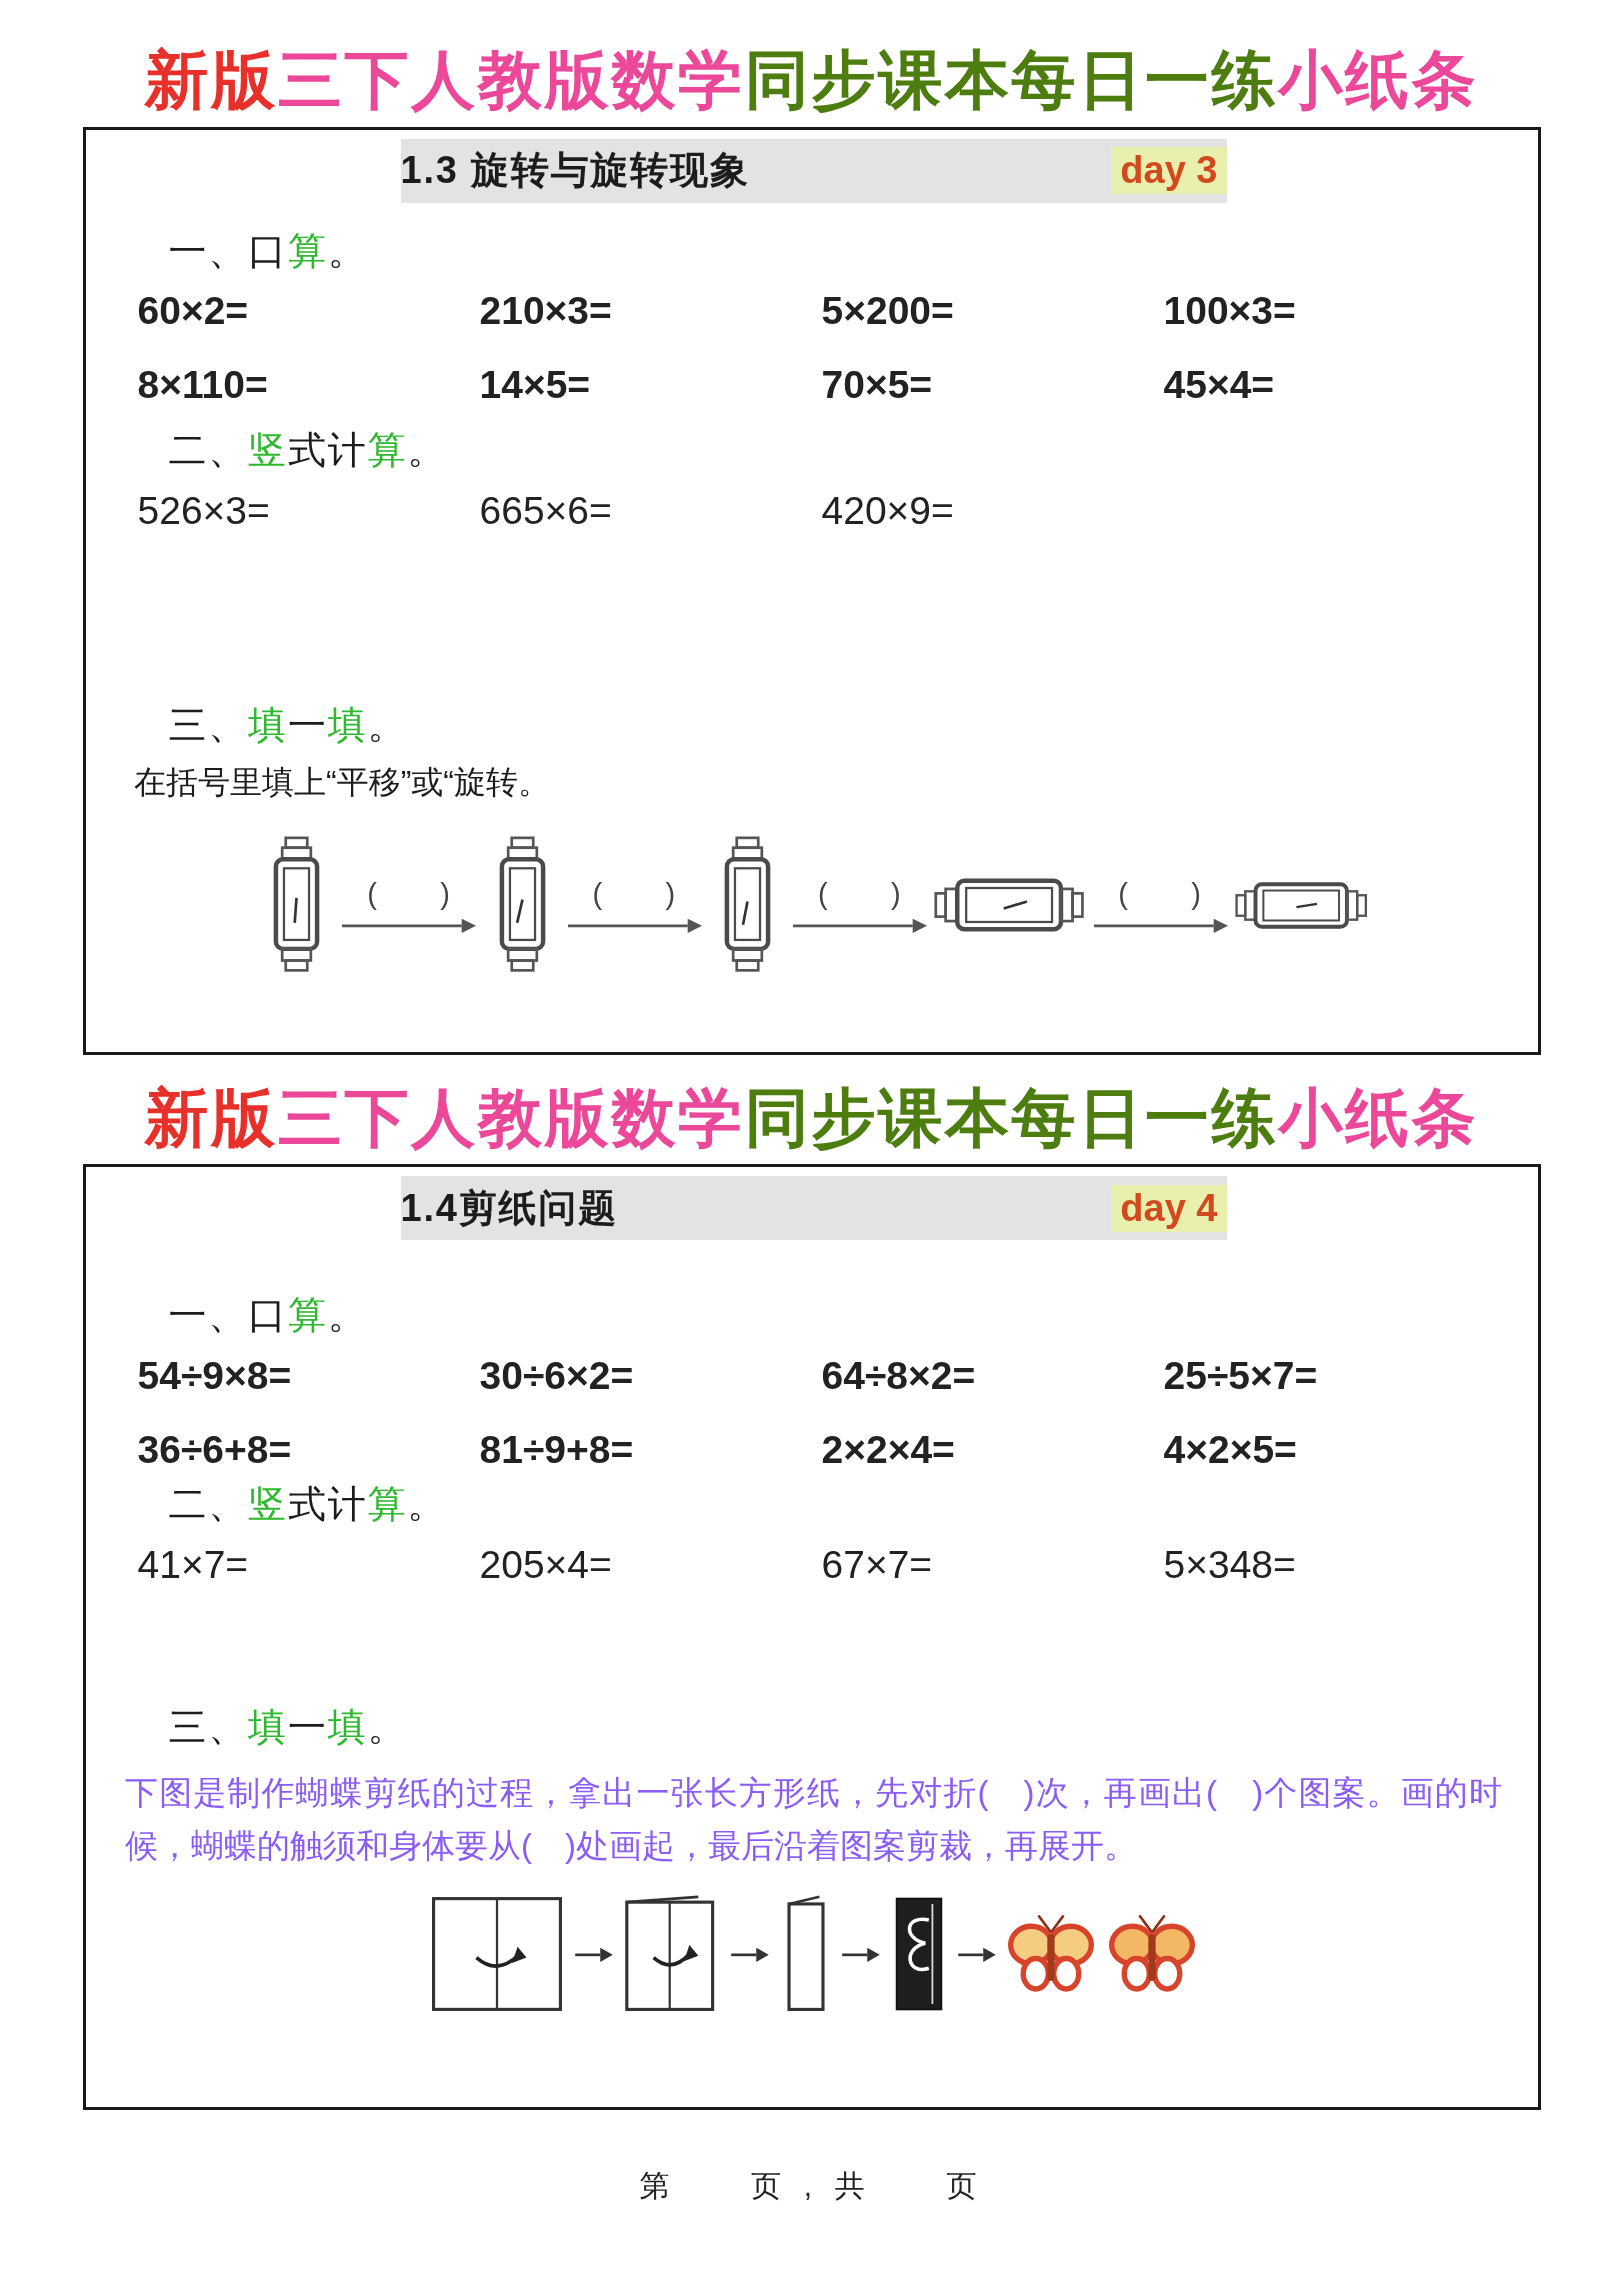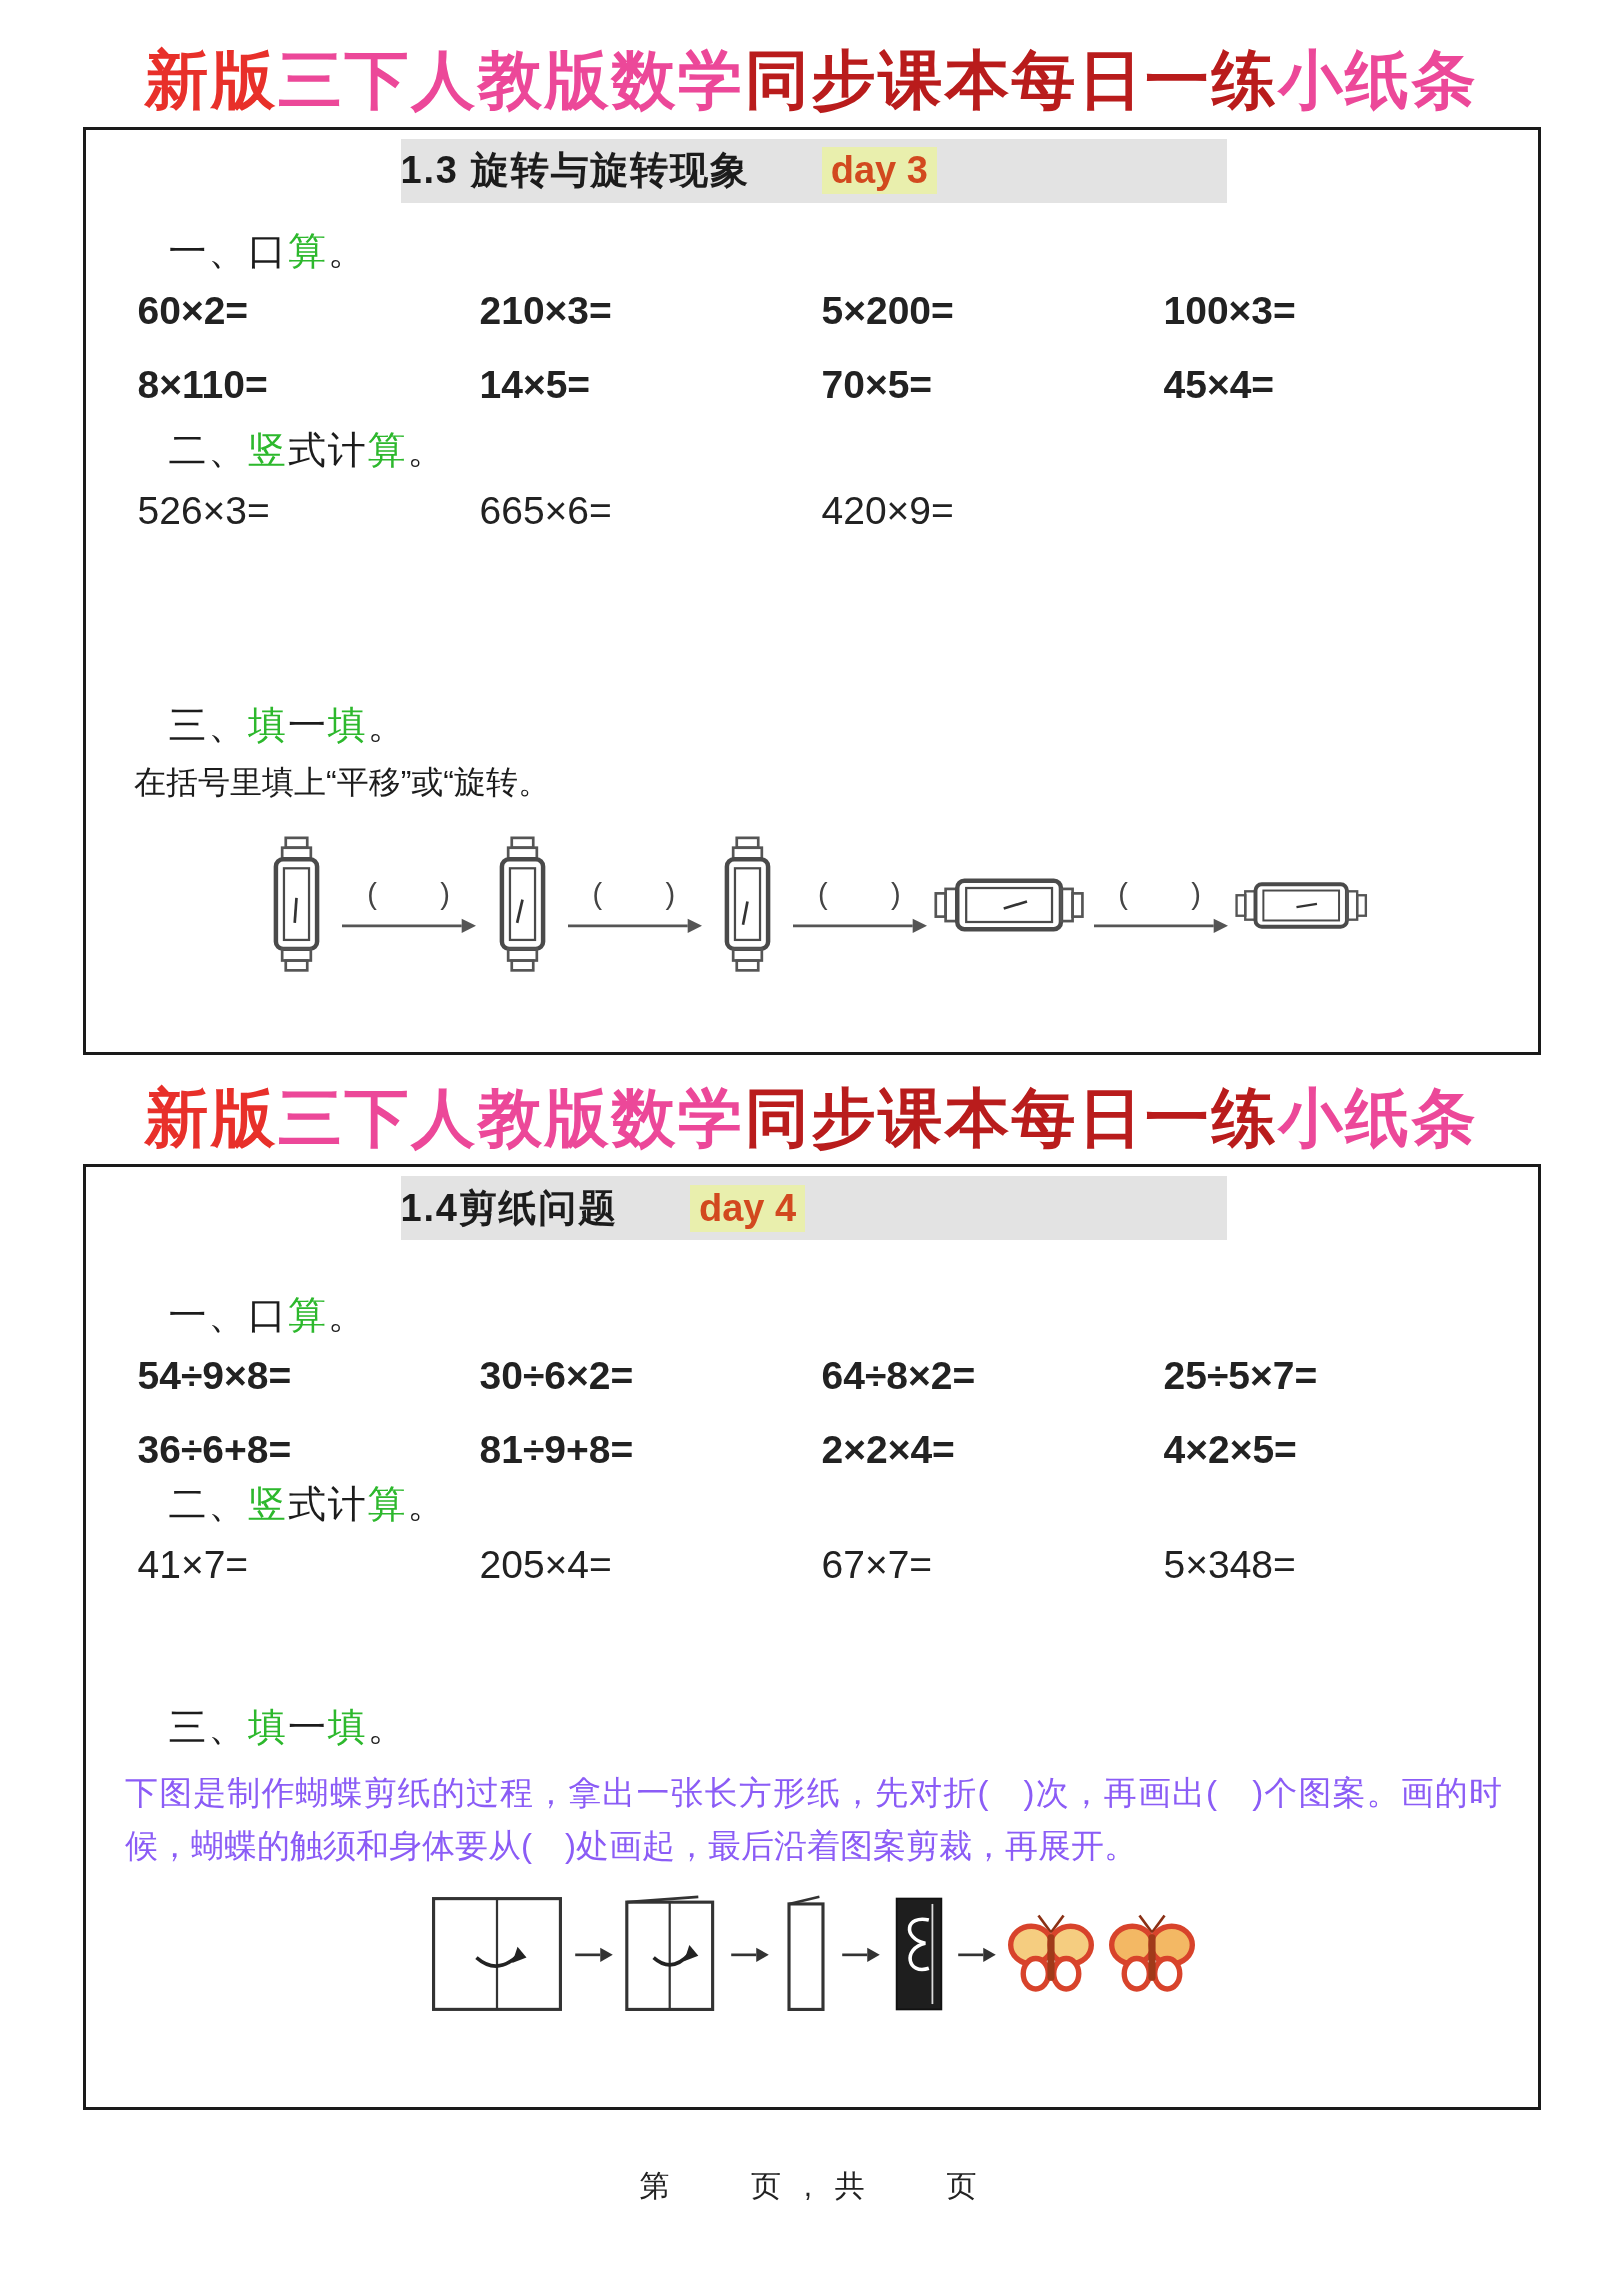--- a/index.html
+++ b/index.html
@@ -16,41 +16,41 @@
   .main-title {
     text-align:center;
     font-size:64px;
     font-weight:bold;
     letter-spacing:2.7px;
     line-height:1.05;
     white-space:nowrap;
   }
   .t-red   { color:#e8302a; }
   .t-black { color:#ec4899; }
-  .t-blue  { color:#b91c1c; }
+  .t-blue  { color:#4d7c0f; }
   .main-title.second { margin-top:30px; }
 
   
   .panel {
     width:1458px;
     margin:12.5px auto 0 auto;
     border:3.6px solid #1a1a1a;
     background:#fff;
     padding:7.2px 32px 0 36px;
   }
   .panel-1 { height:928px; }
   .panel-2 { height:946px; }
 
   .lesson-bar {
     width:826px;
     margin:1.8px auto 0 auto;
     background:#e3e3e3;
     display:flex;
     align-items:center;
-    justify-content:flex-start;
+    justify-content:space-between;
     gap:72px;
     height:64px;
     font-size:38px;
     font-weight:bold;
   }
   .lesson-title { color:#1c1c1c; letter-spacing:1.8px; }
   .day-badge {
     color:#d2491f;
     background:#e9efad;
     padding:1.8px 9px;

